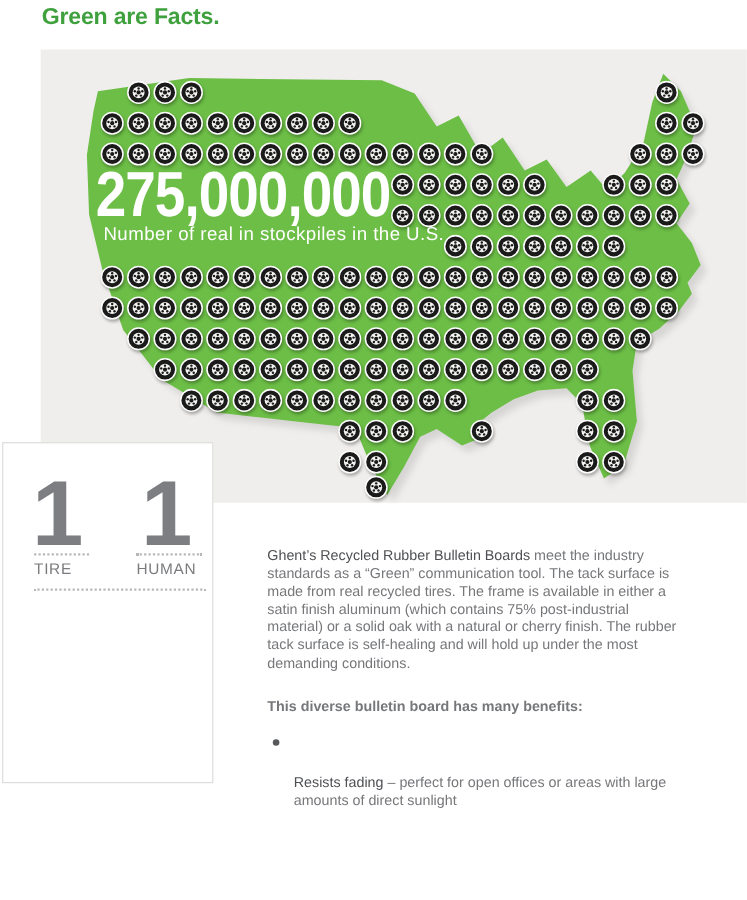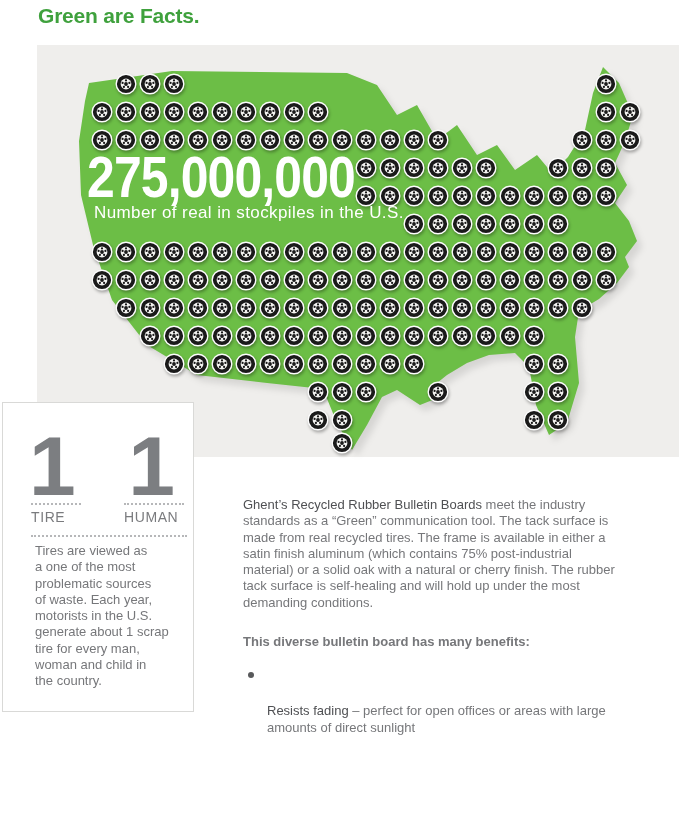--- a/index.html
+++ b/index.html
@@ -1760,29 +1760,20 @@
   </div>
 
   <div class="card">
     <div class="lockup">
       <span class="big one-left">1</span>
       <span class="big one-right">1</span>
       <span class="lbl lbl-left">TIRE</span>
       <span class="lbl lbl-right">HUMAN</span>
       <span class="dotline"></span>
     </div>
-    <p class="cardbody">Tires are viewed as
-a one of the most
-problematic sources
-of waste. Each year,
-motorists in the U.S.
-generate about 1 scrap
-tire for every man,
-woman and child in
-the country.</p>
   </div>
 
   <div class="rightcol">
     <p class="para"><strong>Ghent’s Recycled Rubber Bulletin Boards</strong><span> meet the industry standards as a “Green” communication tool. The tack surface is made from real recycled tires. The frame is available in either a satin finish aluminum (which contains 75% post-industrial material) or a solid oak with a natural or cherry finish. The rubber tack surface is self-healing and will hold up under the most demanding conditions.</span></p>
 
     <p class="intro">This diverse bulletin board has many benefits:</p>
 
     <ul class="benefits">
       <li class="benefit">
         <span class="dot"></span>

